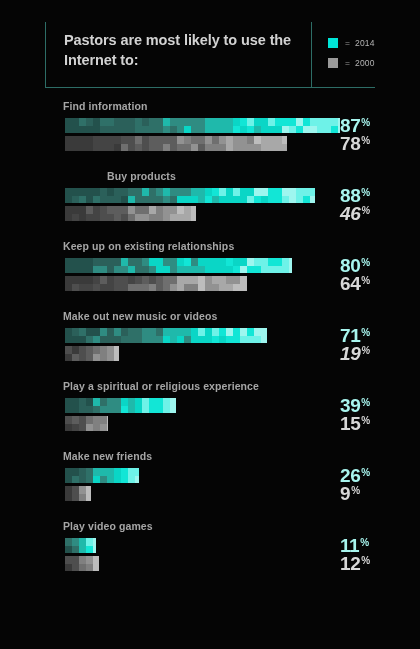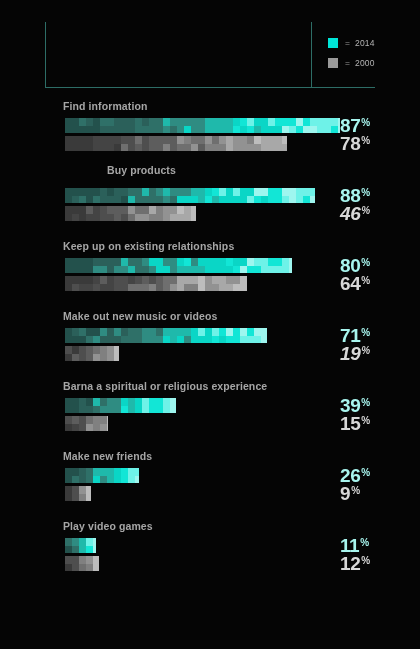--- a/index.html
+++ b/index.html
@@ -133,20 +133,21 @@
     letter-spacing:0.1px;
     white-space:nowrap;
   }
 </style>
 </head>
 <body>
 
 <div class="infographic">
 
   <div class="header">
+    <div class="header-title">Pastors are most likely to use the Internet to:</div>
     <div class="header-divider"></div>
     <div class="legend">
       <div class="legend-row">
         <span class="legend-swatch" style="background: rgb(0, 229, 216);"></span>
         <span class="legend-eq">=</span>
         <span class="legend-label">2014</span>
       </div>
       <div class="legend-row">
         <span class="legend-swatch" style="background: rgb(154, 154, 154);"></span>
         <span class="legend-eq">=</span>
@@ -307,21 +308,21 @@
             <span style="position: absolute; left: 196px; top: 7.5px; width: 7px; height: 7.5px; background: rgb(168, 168, 168);"></span>
             <span style="position: absolute; left: 203px; top: 7.5px; width: 7px; height: 7.5px; background: rgb(168, 168, 168);"></span>
             <span style="position: absolute; left: 210px; top: 7.5px; width: 7px; height: 7.5px; background: rgb(168, 168, 168);"></span>
             <span style="position: absolute; left: 217px; top: 7.5px; width: 7px; height: 7.5px; background: rgb(168, 168, 168);"></span>
           </div>
         </div>
         <div class="value y2014" style="top: 16px;"><span class="num">87</span><span class="pct">%</span></div>
         <div class="value y2000" style="top: 34px;"><span class="num">78</span><span class="pct">%</span></div>
       </div>
       <div class="row">
-        <div class="row-label" style="top: 64px; padding-left: 44px;">Buy products</div>
+        <div class="row-label" style="top: 70px; padding-left: 44px;">Buy products</div>
         <div class="bar-track" style="top: 88px; width: 249.92px;">
           <div class="bar-mosaic" style="width: 249.92px;">
             <span style="position: absolute; left: 0px; top: 0px; width: 7px; height: 7.5px; background: rgb(35, 81, 76);"></span>
             <span style="position: absolute; left: 7px; top: 0px; width: 7px; height: 7.5px; background: rgb(35, 81, 76);"></span>
             <span style="position: absolute; left: 14px; top: 0px; width: 7px; height: 7.5px; background: rgb(35, 81, 76);"></span>
             <span style="position: absolute; left: 21px; top: 0px; width: 7px; height: 7.5px; background: rgb(35, 81, 76);"></span>
             <span style="position: absolute; left: 28px; top: 0px; width: 7px; height: 7.5px; background: rgb(35, 81, 76);"></span>
             <span style="position: absolute; left: 35px; top: 0px; width: 7px; height: 7.5px; background: rgb(43, 96, 90);"></span>
             <span style="position: absolute; left: 42px; top: 0px; width: 7px; height: 7.5px; background: rgb(35, 81, 76);"></span>
             <span style="position: absolute; left: 49px; top: 0px; width: 7px; height: 7.5px; background: rgb(43, 96, 90);"></span>
@@ -648,21 +649,21 @@
             <span style="position: absolute; left: 28px; top: 7.5px; width: 7px; height: 7.5px; background: rgb(146, 146, 146);"></span>
             <span style="position: absolute; left: 35px; top: 7.5px; width: 7px; height: 7.5px; background: rgb(128, 128, 128);"></span>
             <span style="position: absolute; left: 42px; top: 7.5px; width: 7px; height: 7.5px; background: rgb(146, 146, 146);"></span>
             <span style="position: absolute; left: 49px; top: 7.5px; width: 7px; height: 7.5px; background: rgb(189, 189, 189);"></span>
           </div>
         </div>
         <div class="value y2014" style="top: 226px;"><span class="num">71</span><span class="pct">%</span></div>
         <div class="value y2000" style="top: 244px; font-style: italic;"><span class="num">19</span><span class="pct">%</span></div>
       </div>
       <div class="row">
-        <div class="row-label" style="top: 280px;">Barna a spiritual or religious experience</div>
+        <div class="row-label" style="top: 280px;">Play a spiritual or religious experience</div>
         <div class="bar-track" style="top: 298px; width: 110.76px;">
           <div class="bar-mosaic" style="width: 110.76px;">
             <span style="position: absolute; left: 0px; top: 0px; width: 7px; height: 7.5px; background: rgb(35, 81, 76);"></span>
             <span style="position: absolute; left: 7px; top: 0px; width: 7px; height: 7.5px; background: rgb(35, 81, 76);"></span>
             <span style="position: absolute; left: 14px; top: 0px; width: 7px; height: 7.5px; background: rgb(43, 96, 90);"></span>
             <span style="position: absolute; left: 21px; top: 0px; width: 7px; height: 7.5px; background: rgb(35, 81, 76);"></span>
             <span style="position: absolute; left: 28px; top: 0px; width: 7px; height: 7.5px; background: rgb(31, 185, 171);"></span>
             <span style="position: absolute; left: 35px; top: 0px; width: 7px; height: 7.5px; background: rgb(47, 112, 104);"></span>
             <span style="position: absolute; left: 42px; top: 0px; width: 7px; height: 7.5px; background: rgb(47, 140, 130);"></span>
             <span style="position: absolute; left: 49px; top: 0px; width: 7px; height: 7.5px; background: rgb(47, 140, 130);"></span>

